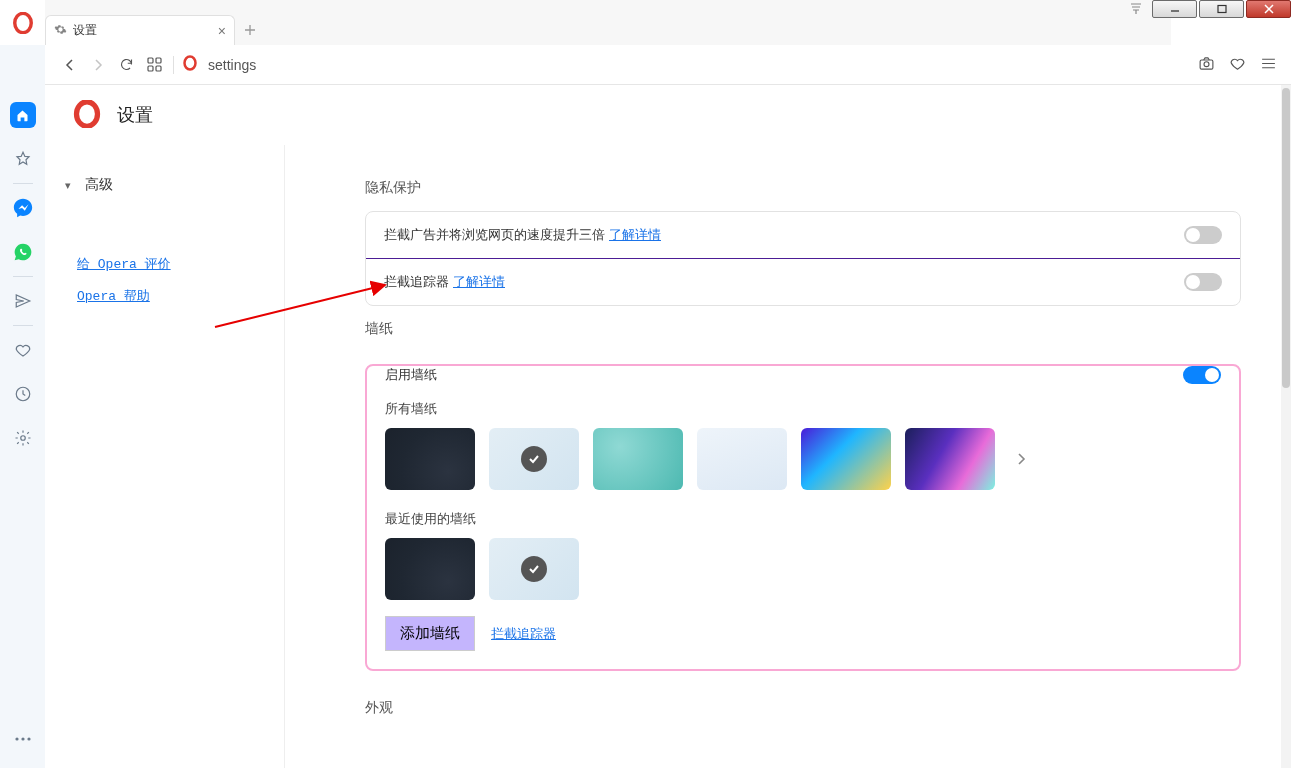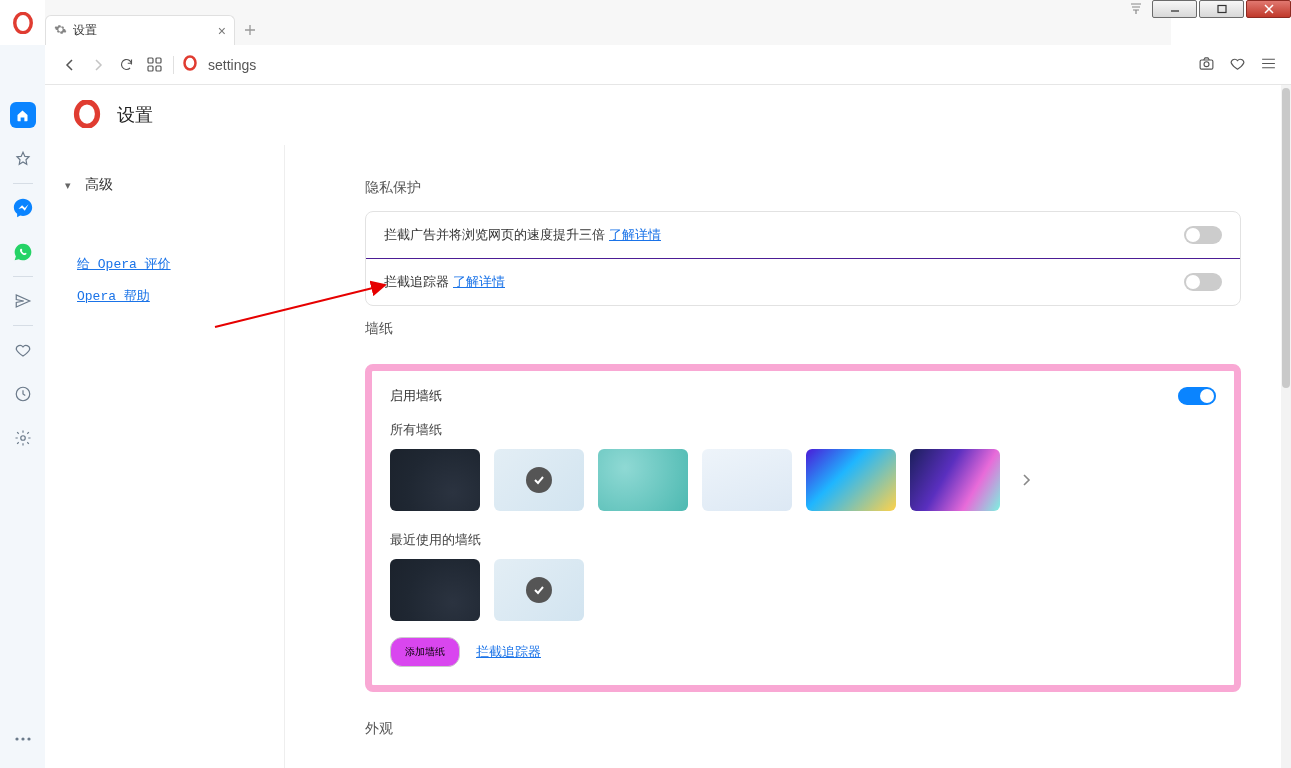--- a/index.html
+++ b/index.html
@@ -55,34 +55,34 @@
   .card { border:1px solid #e2e2e2; border-radius:8px; background:#fff; }
   .row { display:flex; align-items:center; padding:14px 18px; font-size:13px;}
   .row + .row { border-top:1px solid #4c1d95;}
   .row .lbl { display:flex; gap:4px; align-items:center;}
   .row .link { color:#1a73e8; text-decoration:underline; cursor:pointer;}
   .row .toggle { margin-left:auto;}
   .toggle { width:38px; height:18px; border-radius:9px; background:#ccc; position:relative; cursor:pointer;}
   .toggle::after { content:''; position:absolute; width:14px; height:14px; border-radius:50%; background:#fff; top:2px; left:2px; transition:.15s;}
   .toggle.on { background:#0a84ff;}
   .toggle.on::after { left:22px;}
-  .wall-card { border:7px solid #f9a8d4; border-radius:8px; padding:16px 18px 18px 18px;margin-top:26px;}
+  .wall-card { border:2px solid #f9a8d4; border-radius:8px; padding:0 18px 18px 18px;margin-top:26px;}
   .sub { font-size:13px; color:#444; margin:10px 0 10px 0;font-family:Liberation Mono, monospace;}
   .thumbs { display:flex; gap:14px; align-items:center; position:relative;}
   .thumb { width:90px; height:62px; border-radius:6px; position:relative; overflow:hidden; cursor:pointer;}
   .thumb .check { position:absolute; top:50%; left:50%; width:26px; height:26px; margin:-13px 0 0 -13px; border-radius:50%; background:#555; display:flex;align-items:center;justify-content:center; color:#fff;}
   .thumb.dark { background: radial-gradient(circle at 70% 70%, #2b3340 0%, #1f2732 60%, #1b222c 100%);}
   .thumb.sel { background: linear-gradient(135deg, #e3eef5 0%, #d2e4f0 100%);}
   .thumb.teal { background: radial-gradient(circle at 30% 30%, #8fd9d4 0%, #4db9b1 100%);}
   .thumb.ice { background: linear-gradient(160deg, #eef4fa 0%, #dce8f4 100%);}
   .thumb.neon { background: linear-gradient(135deg, #4a1bd8 0%, #1fb6ff 40%, #ffd24a 100%);}
   .thumb.wave { background: linear-gradient(120deg, #1b1f5a 0%, #5a2fbf 40%, #e86bd9 70%, #7bf2e0 100%);}
   .arrow-more { width:24px; height:24px; display:flex;align-items:center;justify-content:center; color:#888; cursor:pointer;}
   .addwall-row { display:flex; gap:16px; align-items:center; margin-top:16px;}
-  .btn { border:1px solid #ccc; border-radius:12px; background:#d946ef; padding:7px 14px; font-size:10px; cursor:pointer;}
+  .btn { border:1px solid #ccc; border-radius:0; background:#c4b5fd; padding:7px 14px; font-size:15px; cursor:pointer;}
   .addwall-row .link { color:#1a73e8; text-decoration:underline; cursor:pointer; font-size:13px;}
 
   
   .anno { position:absolute; pointer-events:none; z-index:30;}
 
   
   .scrolltrack { position:absolute; top:85px; right:0; width:10px; bottom:0; background:#f3f3f3;}
   .scrollthumb { position:absolute; top:3px; right:1px; width:8px; height:300px; background:#c9c9c9; border-radius:4px;}
 </style>
 </head>

